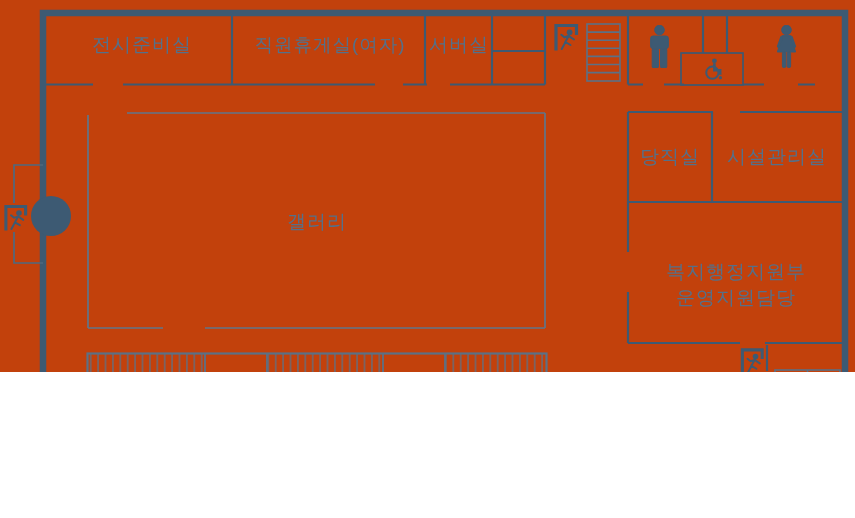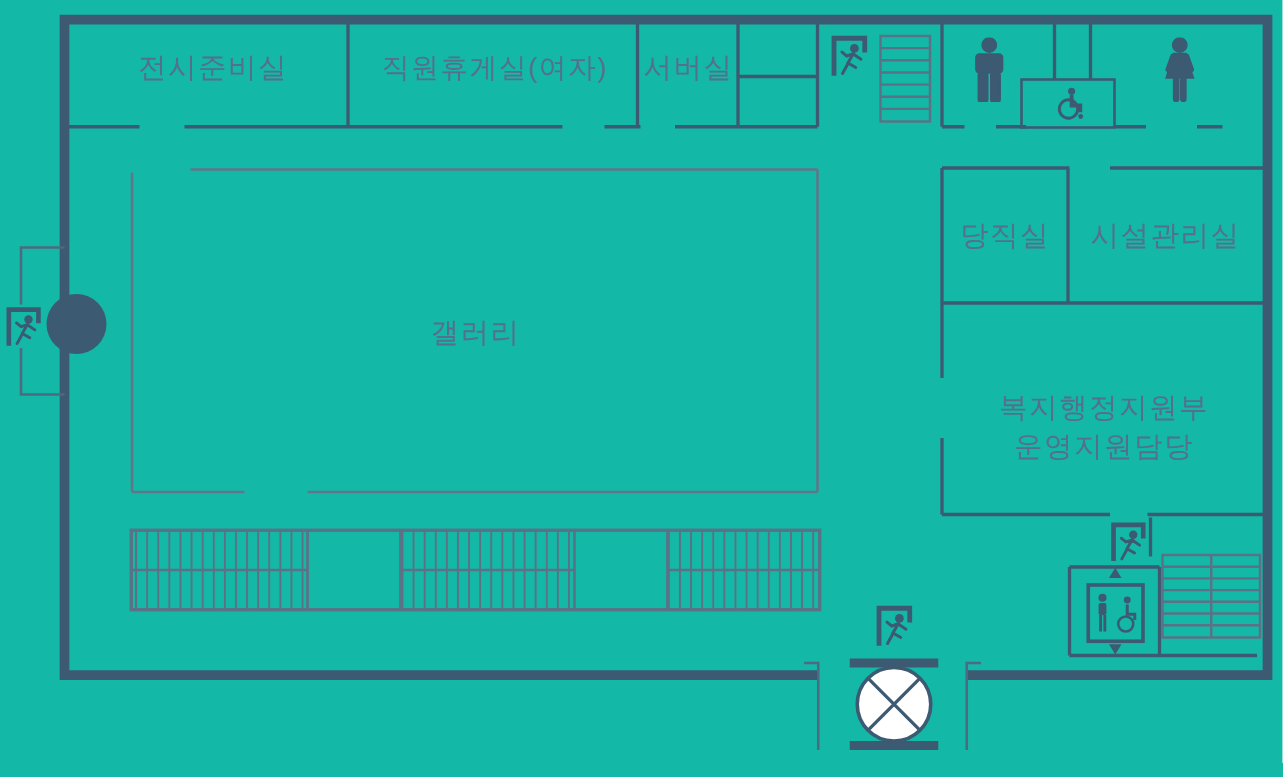--- a/index.html
+++ b/index.html
@@ -1,19 +1,19 @@
 <!DOCTYPE html>
 <html><head>
 <meta charset="utf-8">
 <style>
   html,body{margin:0;padding:0;background:#ffffff;}
   .stage{
     position:relative;
-    width:855px;height:518px;
-    background:#14b8a6;
+    width:855px;height:372px;
+    background:#c2410c;
     font-family:"Liberation Sans", sans-serif;
     overflow:hidden;
     text-align:center;
   }
   svg{display:block;}
   text{
     font-family:"Liberation Sans", sans-serif;
     font-weight:500;
     letter-spacing:1px;
   }

